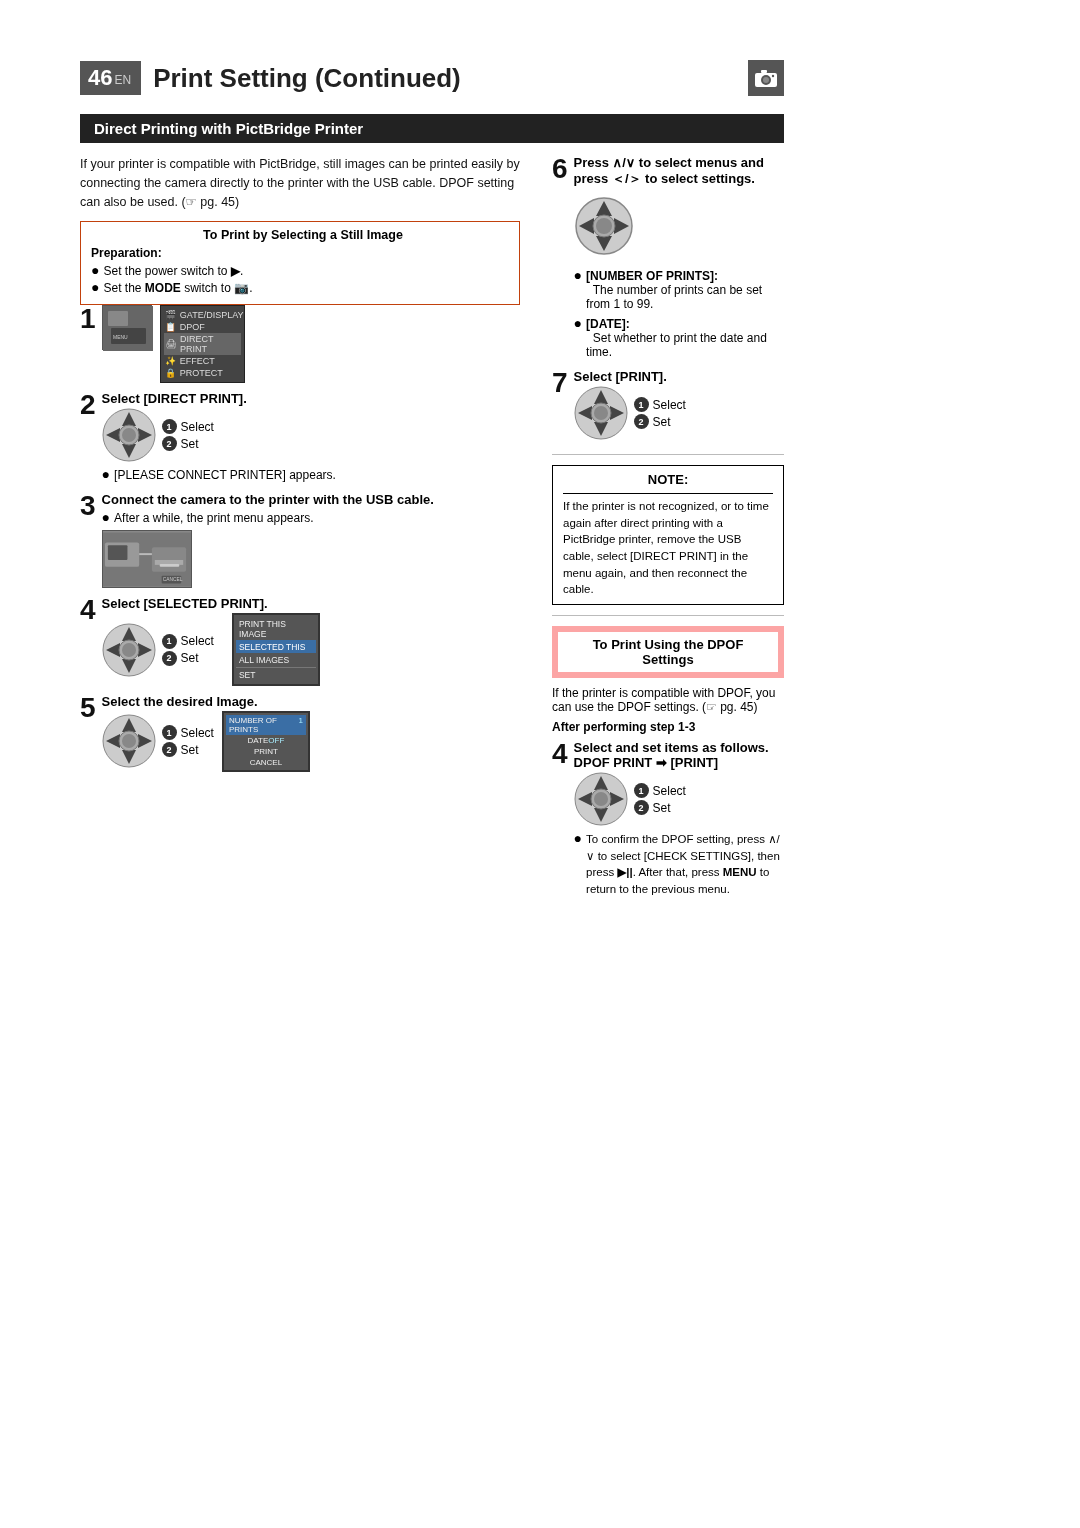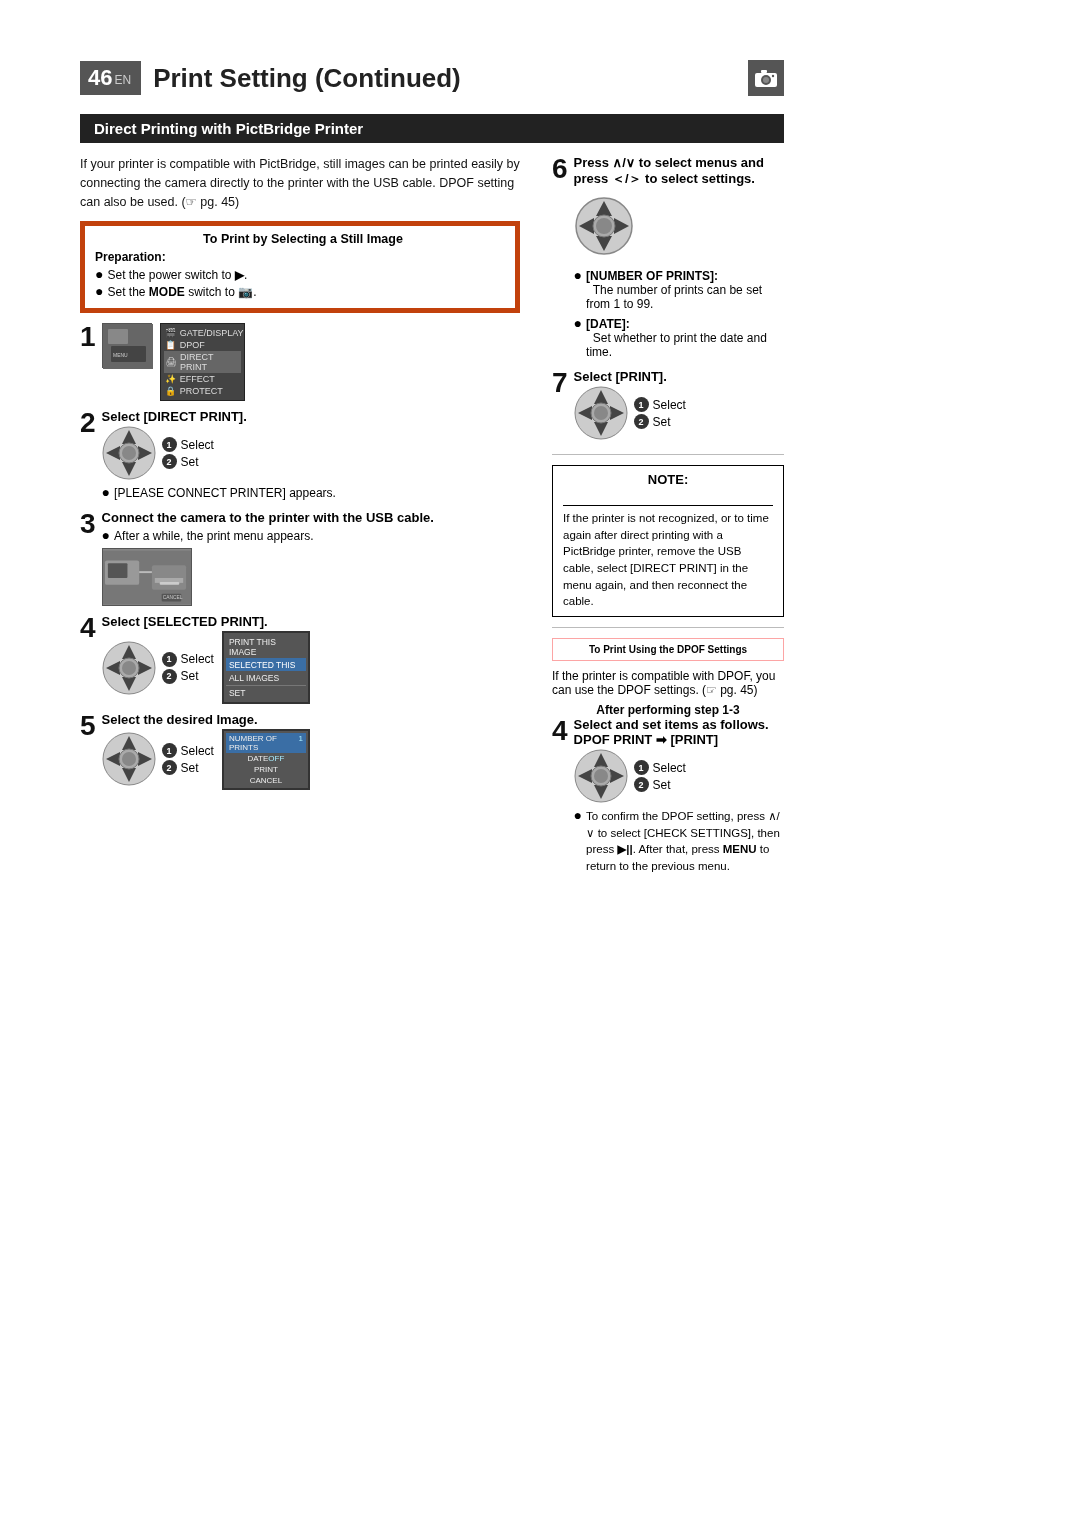--- a/index.html
+++ b/index.html
@@ -83,23 +83,22 @@
     }
     
     .intro-text {
       font-size: 12.5px;
       line-height: 1.5;
       margin-bottom: 10px;
       color: #111;
     }
     
     .sub-section-box {
-      border: 5px solid #c2410c;
+      border: 1px solid #c2410c;
       padding: 6px 4px 8px 10px;
-      margin-bottom: 10px;
     }
     .sub-section-title {
       font-size: 12.5px;
       font-weight: bold;
       text-align: center;
       margin-bottom: 4px;
     }
     .step-text {
       font-size: 13px;
       font-weight: bold;
@@ -134,31 +133,31 @@
       padding: 6px 10px;
       margin-top: 6px;
       margin-bottom: 8px;
     }
     .note-title {
       font-size: 13px;
       font-weight: bold;
       text-align: center;
       border-bottom: 1px solid #000;
       margin-bottom: 4px;
-      padding-bottom: 18px;
+      padding-bottom: 6px;
     }
     .note-text {
       font-size: 11.5px;
       line-height: 1.45;
     }
     
     .dpof-header {
-      border: 1px solid #fca5a5;
+      border: 6px solid #fca5a5;
       padding: 5px 10px;
-      font-size: 10px;
+      font-size: 13px;
       font-weight: bold;
       text-align: center;
       margin-bottom: 8px;
     }
     .label-text {
       font-size: 12px;
     }
     
     .step-num-large {
       font-size: 28px;
@@ -244,20 +243,21 @@
       position: relative;
       overflow: hidden;
     }
     
     .pms {
       background: #555;
       border: 2px solid #333;
       width: 88px;
       flex-shrink: 0;
       padding: 2px;
+      margin-left: 10px;
     }
     .pms-row {
       font-size: 8.5px;
       color: #eee;
       padding: 1.5px 3px;
     }
     .pms-row.hl { background: #3a6ea5; color: #fff; }
     .pms-row.sep { border-top: 1px solid #777; margin-top: 1px; padding-top: 2px; }
     
     .settings-screen {
@@ -575,21 +575,21 @@
       <div class="note-box" style="margin-top:10px;">
         <div class="note-title">NOTE:</div>
         <div class="note-text">If the printer is not recognized, or to time again after direct printing with a PictBridge printer, remove the USB cable, select [DIRECT PRINT] in the menu again, and then reconnect the cable.</div>
       </div>
 
       <hr class="light">
 
       <div>
         <div class="dpof-header">To Print Using the DPOF Settings</div>
         <p style="font-size:12px;margin-bottom:6px;">If the printer is compatible with DPOF, you can use the DPOF settings. (☞ pg. 45)</p>
-        <p style="font-size:12px;font-weight:bold;text-align:center;">After performing step 1-3</p>
+        <p style="font-size:12px;font-weight:bold;margin-bottom:6px;">After performing step 1-3</p>
 
         <div class="step-row">
           <span class="step-num-large">4</span>
           <div class="step-body">
             <div class="step-text">Select and set items as follows.<br><strong>DPOF PRINT ➡ [PRINT]</strong></div>
             <div class="ctrl-figure">
               <svg width="54" height="54" viewBox="0 0 54 54">
                 <circle cx="27" cy="27" r="26" fill="#ccc" stroke="#888" stroke-width="1"></circle>
                 <polygon points="27,4 20,18 34,18" fill="#444"></polygon>
                 <polygon points="27,50 20,36 34,36" fill="#444"></polygon>

